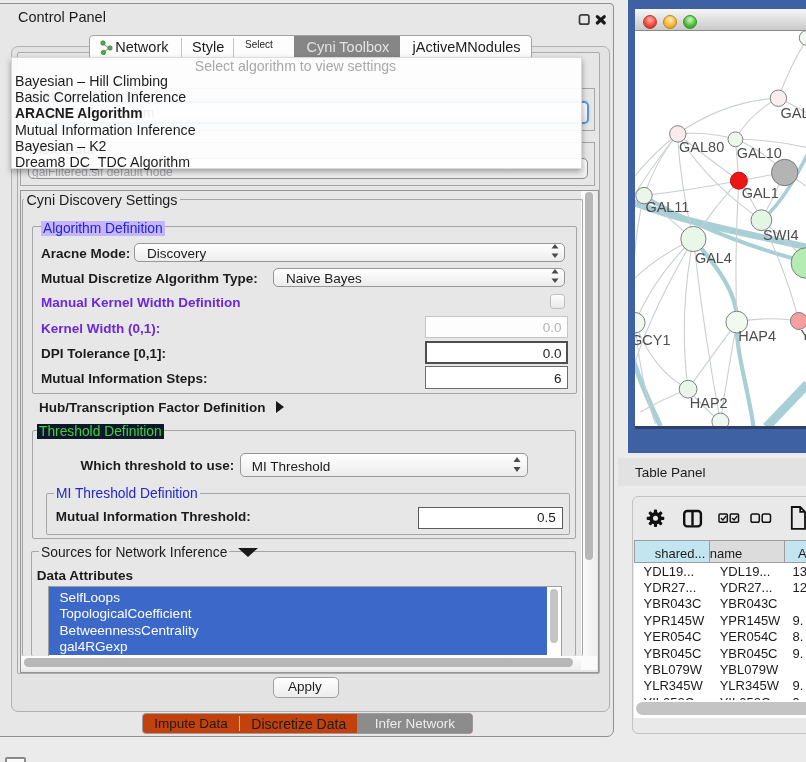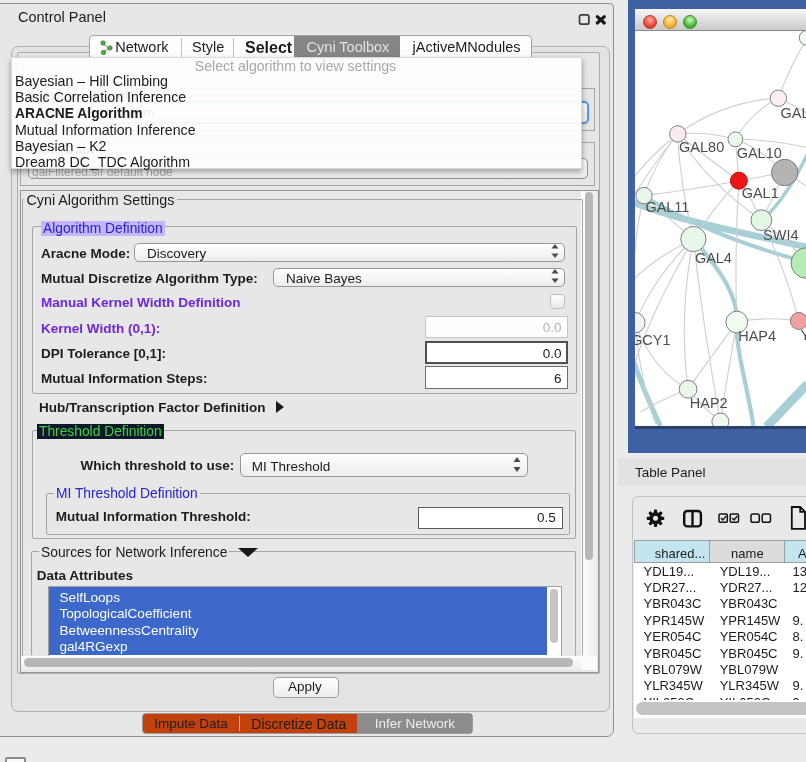--- a/index.html
+++ b/index.html
@@ -34,21 +34,21 @@
 <div class="abs" style="left:17px;top:52px;width:581px;height:620px;
      background:#e6e6e6;border:1px solid #ababab;border-radius:2px;"></div>
 
 <div class="abs" id="tabbar" style="left:89px;top:35px;width:441px;height:23px;
      background:#fdfdfd;border:1px solid #a3a3a3;border-radius:4px;overflow:hidden;font-size:14.5px;">
   <div class="abs" style="left:91px;top:2px;width:1px;height:19px;background:#c3c3c3;"></div>
   <div class="abs" style="left:142.5px;top:2px;width:1px;height:19px;background:#c3c3c3;"></div>
   <div class="abs" style="left:204px;top:0;width:106px;height:23px;background:#868686;"></div>
   <div class="abs lbl" style="left:25.3px;top:3px;font-size:14.5px;">Network</div>
   <div class="abs lbl" style="left:102px;top:3px;font-size:14.5px;">Style</div>
-  <div class="abs lbl" style="left:155px;top:3px;font-size:16px;font-weight:bold;">Select</div>
+  <div class="abs lbl" style="left:155px;top:3px;font-size:10px;">Select</div>
   <div class="abs lbl" style="left:216.6px;top:3px;font-size:14.5px;color:#e3e3e3;">Cyni Toolbox</div>
   <div class="abs lbl" style="left:322.5px;top:3px;font-size:14.5px;">jActiveMNodules</div>
   <svg class="abs" style="left:10px;top:4px;" width="13" height="15" viewBox="0 0 13 15">
     <line x1="3" y1="4" x2="9" y2="8" stroke="#888" stroke-width="1"></line>
     <line x1="4" y1="12" x2="9" y2="8" stroke="#888" stroke-width="1"></line>
     <circle cx="3" cy="3" r="2.2" fill="#4cae4c" stroke="#2e7d2e" stroke-width=".7"></circle>
     <circle cx="10" cy="8" r="2.2" fill="#4cae4c" stroke="#2e7d2e" stroke-width=".7"></circle>
     <circle cx="3.5" cy="12.5" r="2.2" fill="#4cae4c" stroke="#2e7d2e" stroke-width=".7"></circle>
   </svg>
 </div>
@@ -66,21 +66,21 @@
 
 <div class="abs" style="left:581px;top:190.5px;width:15.5px;height:465px;background:linear-gradient(90deg,#fdfdfd,#ededed);"></div>
 <div class="abs" style="left:584.8px;top:192px;width:8.4px;height:368px;background:#b7b7b7;border-radius:4.5px;"></div>
 
 <div class="abs" style="left:21px;top:655.5px;width:560px;height:14px;background:linear-gradient(#fdfdfd,#ededed);"></div>
 <div class="abs" style="left:24px;top:658.3px;width:549px;height:8.4px;background:#b7b7b7;border-radius:4.5px;"></div>
 <div class="abs" style="left:581px;top:655.5px;width:15.5px;height:14px;background:#fbfbfb;"></div>
 
 <div class="abs" style="left:21.5px;top:198.5px;width:559px;height:456px;
      border:1px solid #a5a5a5;border-bottom:none;border-radius:2px;"></div>
-<div class="abs lbl" style="left:23.5px;top:192px;background:#e7e7e7;padding:0 3px;font-size:14.3px;">Cyni Algorithm Settings</div>
+<div class="abs lbl" style="left:23.5px;top:192px;background:#e7e7e7;padding:0 3px;font-size:14.3px;">Cyni Discovery Settings</div>
 
 <div class="abs" style="left:31.5px;top:226px;width:543px;height:166px;border:1px solid #a5a5a5;border-radius:2px;"></div>
 <div class="abs lbl gt" style="left:41px;top:220.5px;background:#c4b5fd;padding:0 2px;color:#2424d2;">Algorithm Definition</div>
 
 <div class="abs lbl b" style="left:41px;top:246.3px;">Aracne Mode:</div>
 <div class="abs combo" style="left:134px;top:242.5px;width:429px;height:17px;"></div>
 <div class="abs lbl" style="left:147px;top:245.5px;">Discovery</div>
 
 <div class="abs lbl b" style="left:41px;top:271px;">Mutual Discretize Algorithm Type:</div>
 <div class="abs combo" style="left:273px;top:268px;width:290px;height:16.5px;"></div>
@@ -286,21 +286,21 @@
     <rect x="122.2" y="9" width="8.3" height="8.3" rx="1.8" stroke-width="1.5"></rect>
     <path d="M 151.8 2 h 8.4 l 4.8 4.8 v 17 h -13.2 z M 160.2 2 v 4.8 h 4.8" stroke-width="1.8"></path>
   </g>
 </svg>
 
 <div class="abs" style="left:634.2px;top:540px;width:171.8px;height:178px;background:#fff;"></div>
 <div class="abs" style="left:634.2px;top:540px;width:75.5px;height:23.4px;background:#c3e5f0;border:1px solid #9d9d9d;box-sizing:border-box;"></div>
 <div class="abs" style="left:709.7px;top:540px;width:75.4px;height:23.4px;background:#dcdcdc;border:1px solid #9d9d9d;border-left:none;box-sizing:border-box;"></div>
 <div class="abs" style="left:785.1px;top:540px;width:20.9px;height:23.4px;background:#c3e5f0;border:1px solid #9d9d9d;border-left:none;border-right:none;box-sizing:border-box;"></div>
 <div class="abs lbl" style="left:651px;top:546px;width:58px;text-align:center;font-size:13px;">shared...</div>
-<div class="abs lbl" style="left:709.7px;top:546px;width:75.4px;text-align:center;font-size:13px;">name</div>
+<div class="abs lbl" style="left:709.7px;top:546px;width:75.4px;font-size:13px;">name</div>
 <div class="abs lbl" style="left:798px;top:546px;font-size:13px;">A</div>
 
 <div class="abs" style="left:634.2px;top:563.3px;width:171.8px;height:136.7px;overflow:hidden;">
   <div class="abs lbl" style="left:9.4px;top:0.3px;font-size:13px;line-height:16.4px;">YDL19...<br>YDR27...<br>YBR043C<br>YPR145W<br>YER054C<br>YBR045C<br>YBL079W<br>YLR345W<br>YIL052C</div>
   <div class="abs lbl" style="left:85.5px;top:0.3px;font-size:13px;line-height:16.4px;">YDL19...<br>YDR27...<br>YBR043C<br>YPR145W<br>YER054C<br>YBR045C<br>YBL079W<br>YLR345W<br>YIL052C</div>
   <div class="abs lbl" style="left:158.3px;top:0.3px;font-size:13px;line-height:16.4px;">13<br>12<br>&nbsp;<br>9.<br>8.<br>9.<br>&nbsp;<br>9.<br>9.</div>
 </div>
 
 <div class="abs" style="left:635.5px;top:701.5px;width:170.5px;height:13px;background:#c4c4c4;border-radius:6.5px 0 0 6.5px;"></div>
 

